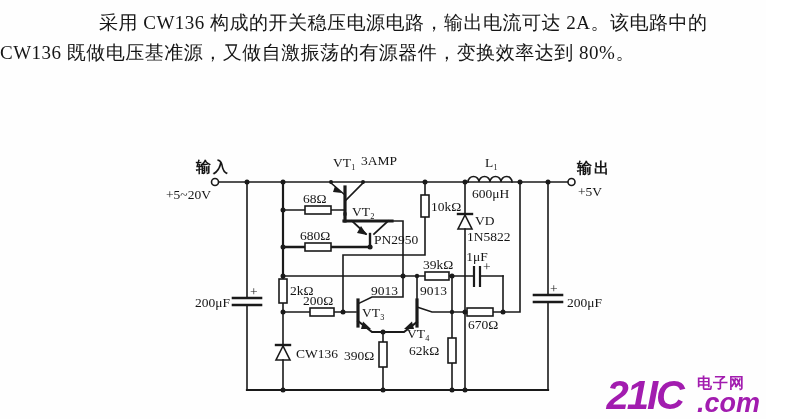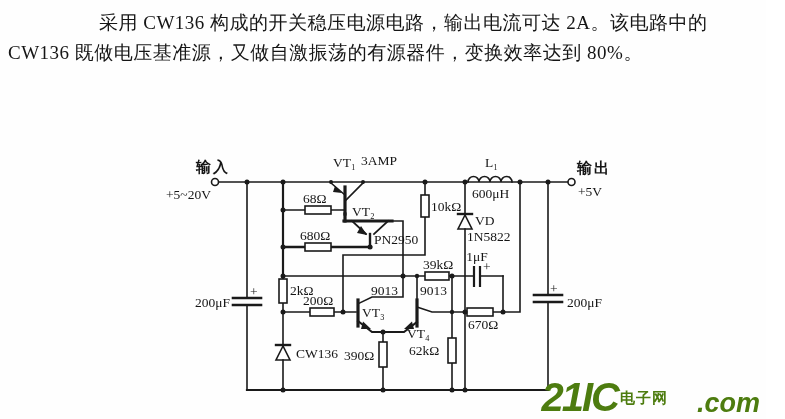--- a/index.html
+++ b/index.html
@@ -1,28 +1,28 @@
 <!DOCTYPE html>
 <html><head>
 <meta charset="utf-8">
 <style>
   html,body{margin:0;padding:0;background:#fff;}
   .page{position:relative;width:766px;height:419px;background:#fefefe;overflow:hidden;
         font-family:"Liberation Serif","DejaVu Serif",serif;color:#111;}
   .desc{position:absolute;font-size:19px;letter-spacing:0.5px;white-space:nowrap;color:#151515;}
   .desc.l1{left:99px;top:10px;}
-  .desc.l2{left:8px;top:40px;}
+  .desc.l2{left:0;top:40px;}
   svg text{font-family:"Liberation Serif","DejaVu Serif",serif;fill:#151515;}
   svg .lbl{font-size:13.5px;}
   svg .cjk{font-size:15px;font-weight:600;letter-spacing:2px;}
   svg .part{font-size:13.5px;}
-  .wm{position:absolute;right:6px;bottom:2px;display:flex;align-items:flex-end;
-      color:#4d7c0f;font-family:"Liberation Sans","DejaVu Sans",sans-serif;line-height:1;}
+  .wm{position:absolute;right:6px;bottom:2px;display:flex;
+      color:#a21caf;font-family:"Liberation Sans","DejaVu Sans",sans-serif;line-height:1;}
   .wm .big{font-size:40px;font-weight:bold;font-style:italic;letter-spacing:-2px;}
-  .wm .stack{display:flex;flex-direction:row;margin-left:2px;gap:29px;}
+  .wm .stack{display:flex;flex-direction:column;margin-left:14px;}
   .wm .cn{font-size:15px;font-weight:bold;letter-spacing:1px;}
   .wm .com{font-size:27px;font-weight:bold;font-style:italic;}
 </style>
 </head>
 <body>
 
 <div class="page">
 
   <div class="desc l1">采用 CW136 构成的开关稳压电源电路，输出电流可达 2A。该电路中的</div>
   <div class="desc l2">CW136 既做电压基准源，又做自激振荡的有源器件，变换效率达到 80%。</div>

